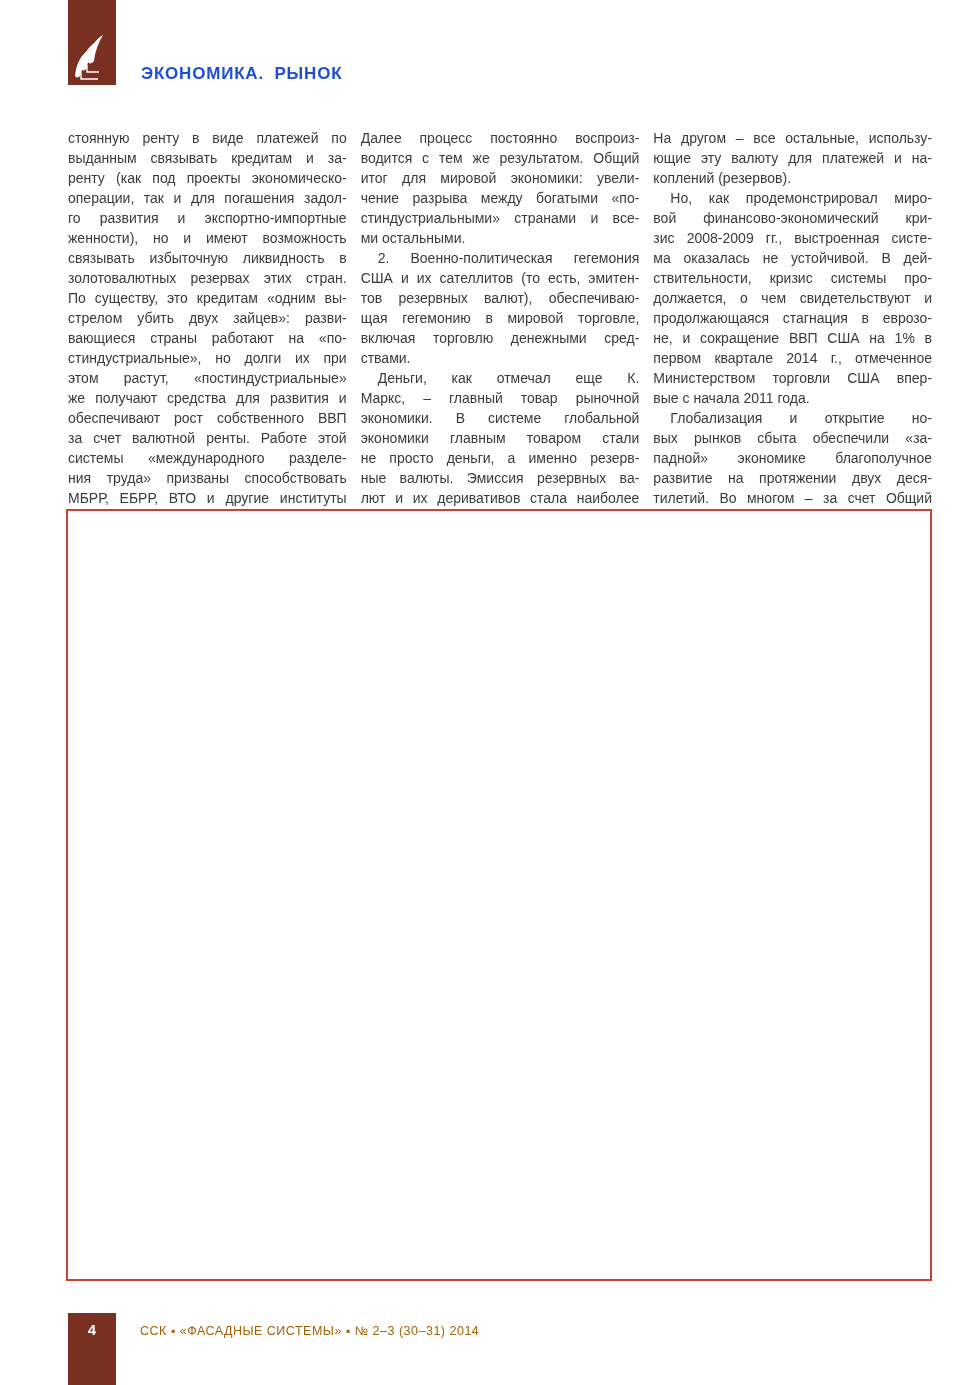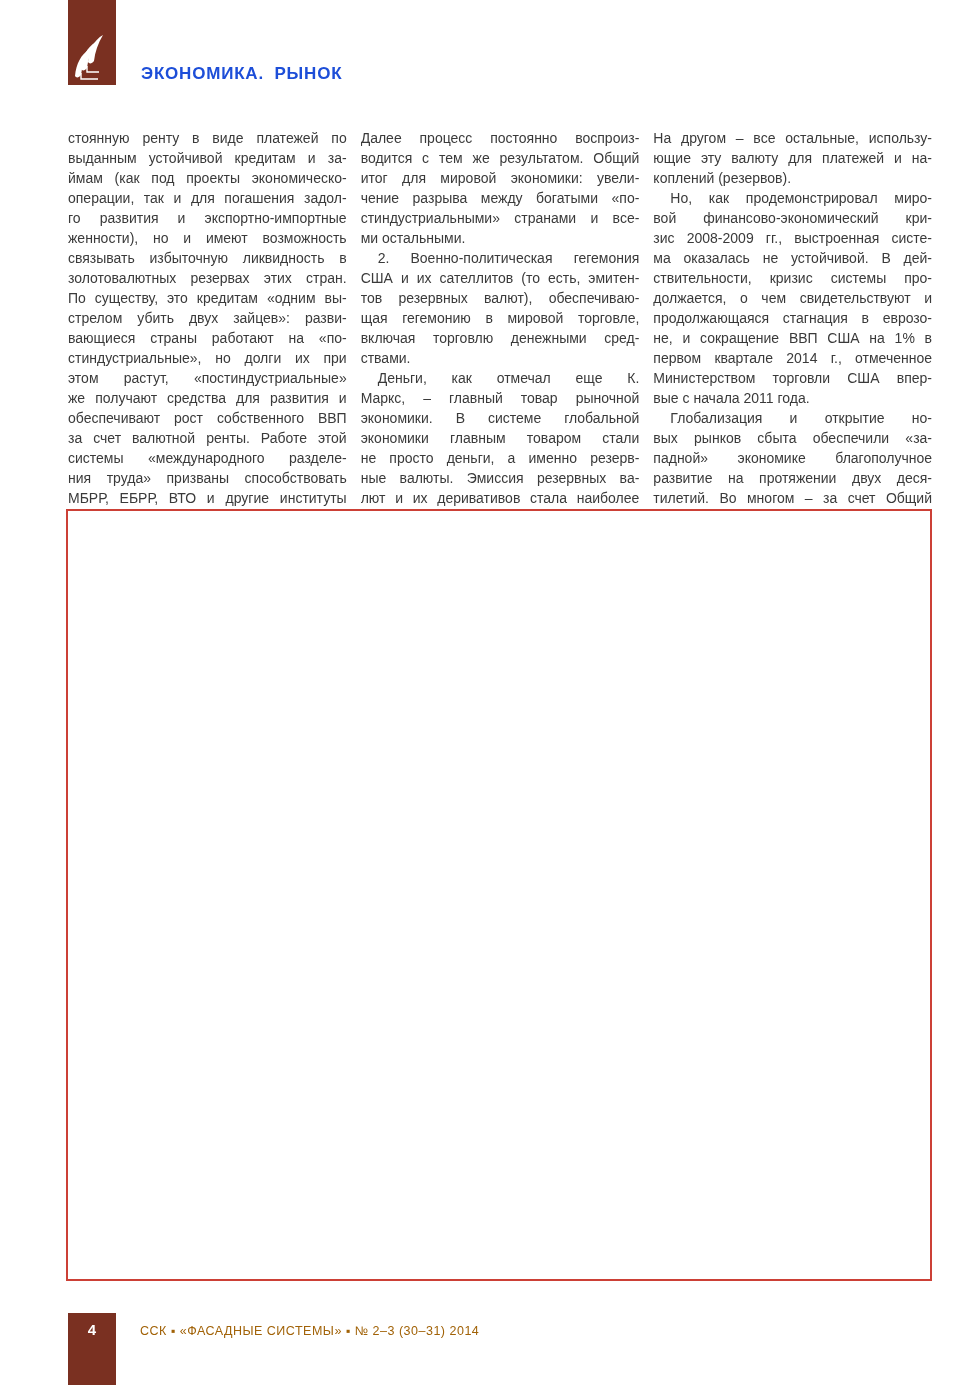--- a/index.html
+++ b/index.html
@@ -59,22 +59,22 @@
       </g>
       <path d="M19,66 v6 h12 M13,73 v6 h17" stroke="#ffffff" stroke-width="1.4" fill="none"></path>
     </svg>
   </div>
 
   <div class="section-title">ЭКОНОМИКА. РЫНОК</div>
 
   <div class="columns">
     <div class="col">
         <div class="line j">стоянную ренту в виде платежей по</div>
-        <div class="line j">выданным устойчивой кредитам и за-</div>
-        <div class="line j">ймам (как под проекты экономическо-</div>
+        <div class="line j">выданным связывать кредитам и за-</div>
+        <div class="line j">ренту (как под проекты экономическо-</div>
         <div class="line j">операции, так и для погашения задол-</div>
         <div class="line j">го развития и экспортно-импортные</div>
         <div class="line j">женности), но и имеют возможность</div>
         <div class="line j">связывать избыточную ликвидность в</div>
         <div class="line j">золотовалютных резервах этих стран.</div>
         <div class="line j">По существу, это кредитам «одним вы-</div>
         <div class="line j">стрелом убить двух зайцев»: разви-</div>
         <div class="line j">вающиеся страны работают на «по-</div>
         <div class="line j">стиндустриальные», но долги их при</div>
         <div class="line j">этом растут, «постиндустриальные»</div>

